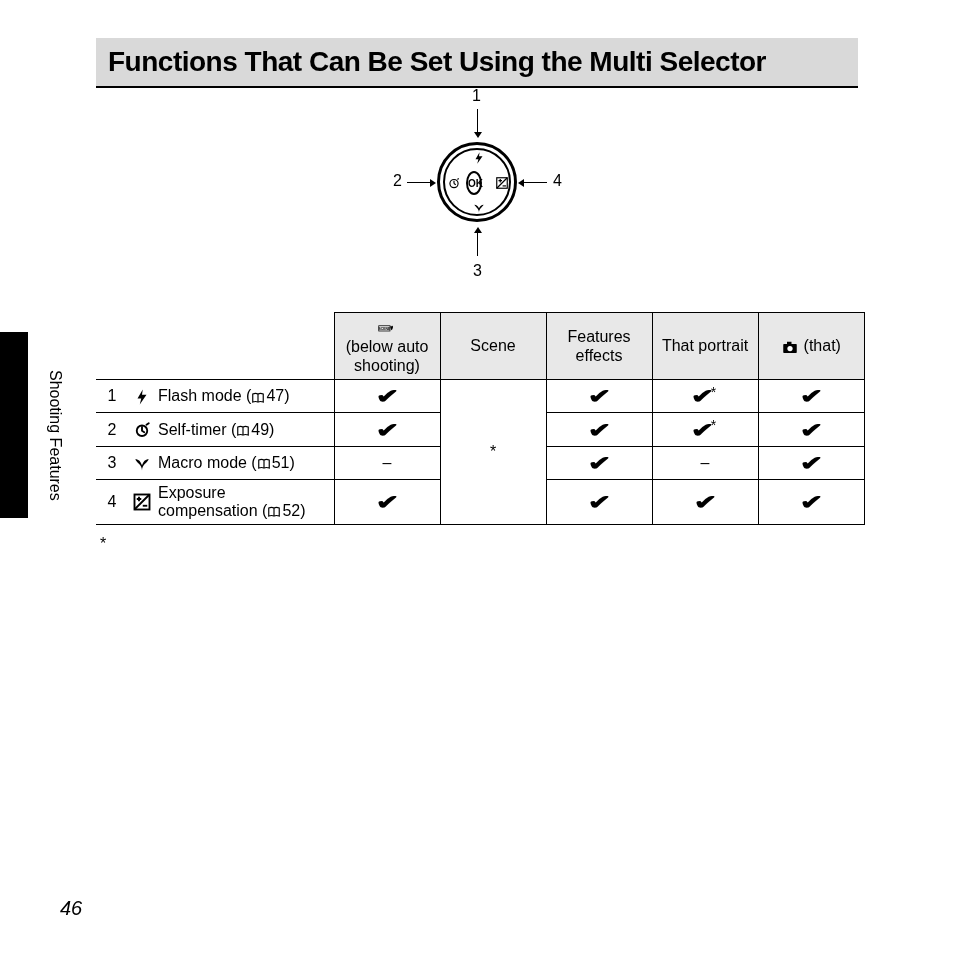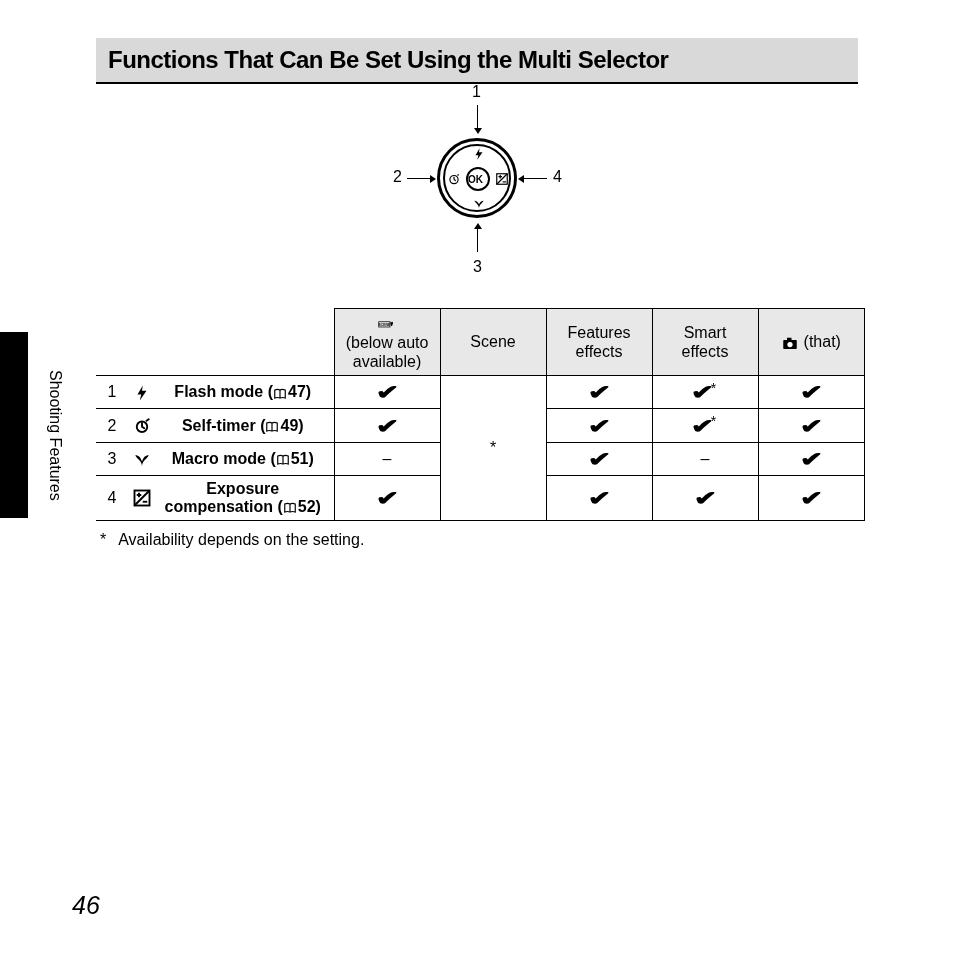--- a/index.html
+++ b/index.html
@@ -17,21 +17,21 @@
     position: relative;
     height: 100%;
   }
   .title-box {
     background: #d9d9d9;
     border-bottom: 2px solid #000;
     padding: 8px 12px;
   }
   .title-box h1 {
     margin: 0;
-    font-size: 24px;
+    font-size: 28px;
     font-weight: 700;
     letter-spacing: -0.5px;
   }
   .intro {
     margin: 14px 0 12px 2px;
     font-size: 17px;
   }
   .side-tab {
     position: absolute;
     top: 332px;
@@ -64,26 +64,26 @@
   .dial-inner {
     position: absolute;
     top: 56px; left: 76px;
     width: 68px; height: 68px;
     border: 2px solid #000;
     border-radius: 50%;
   }
   .dial-ok {
     position: absolute;
     top: 79px; left: 99px;
-    width: 24px; height: 24px;
+    width: 16px; height: 24px;
     border: 2px solid #000;
     border-radius: 50%;
     font-size: 10px;
     font-weight: 700;
-    text-align: left;
+    text-align: right;
     line-height: 22px;
   }
   .dial-icon {
     position: absolute;
     font-size: 10px;
     color: #000;
   }
   .dial-flash { top: 59px; left: 105px; }
   .dial-timer { top: 84px; left: 80px; }
   .dial-exp   { top: 84px; left: 128px; }
@@ -147,39 +147,39 @@
   col.cf  { width: 178px; }
   col.cm  { width: 106px; }
   table.func thead th {
     background: #e8e8e8;
     font-weight: 400;
     height: 66px;
     line-height: 1.2;
   }
   table.func td.num  { border-left: none; border-right: none; }
   table.func td.icon { border-left: none; border-right: none; width:28px; padding:2px 0;}
-  table.func td.name { border-left: none; text-align: center; padding-left:2px;font-weight:bold;}
+  table.func td.name { border-left: none; text-align: left; padding-left:2px;}
   table.func thead th.blank { background: #fff; border-top: none; border-left: none; }
   .check { font-size: 20px; font-weight: 900; display:inline-block; transform: scaleX(1.4); }
   .dash  { font-size: 16px; }
   .ast   { font-size: 14px; vertical-align: super; }
   .book  { font-size: 13px; display:inline-block; margin-right:1px;}
 
   .footnote {
     margin: 10px 0 0 4px;
     font-size: 16px;
     display: flex;
     gap: 12px;
   }
   .page-num {
     position: absolute;
     bottom: 34px;
-    left: 72px;
+    left: 60px;
     font-style: italic;
-    font-size: 25px;
+    font-size: 20px;
   }
 
   
   svg.mini { width: 18px; height: 18px; vertical-align: middle; }
   svg.mini2 { width: 14px; height: 14px; vertical-align: middle; }
 </style>
 </head>
 <body>
 
 <div class="page">
@@ -247,25 +247,25 @@
     <thead>
       <tr>
         <th colspan="3" class="blank"></th>
         <th>
           <svg class="mini" viewBox="0 0 48 24">
             <rect x="2" y="6" width="30" height="14" fill="none" stroke="#000" stroke-width="2"></rect>
             <text x="17" y="17" text-anchor="middle" font-size="9" font-family="Arial" font-weight="bold">SCENE</text>
             <path d="M36 10 C36 6 40 6 40 10 C40 14 36 20 36 20 C36 20 32 14 32 10 C32 6 36 6 36 10" fill="#000" transform="translate(4,0) scale(0.9)"></path>
           </svg><br>
           <span>(below auto</span><br>
-          <span>available)</span>
+          <span>shooting)</span>
         </th>
         <th>Scene</th>
         <th>Features effects</th>
-        <th>Smart effects</th>
+        <th>That portrait</th>
         <th>
           <svg class="mini" viewBox="0 0 24 24">
             <rect x="3" y="8" width="18" height="12" rx="1" fill="#000"></rect>
             <rect x="8" y="5" width="6" height="4" fill="#000"></rect>
             <circle cx="12" cy="14" r="3.5" fill="#fff"></circle>
           </svg>
           <span>(that)</span>
         </th>
       </tr>
     </thead>
@@ -330,17 +330,16 @@
           <td><span class="check">✔</span></td>
           <td><span class="check">✔</span></td>
           <td><span class="check">✔</span></td>
           <td><span class="check">✔</span></td>
         </tr>
       </tbody>
   </table>
 
   <div class="footnote">
     <span>*</span>
-    <span>Availability depends on the setting.</span>
   </div>
 
   <div class="page-num">46</div>
 </div>
 
 </body></html>

